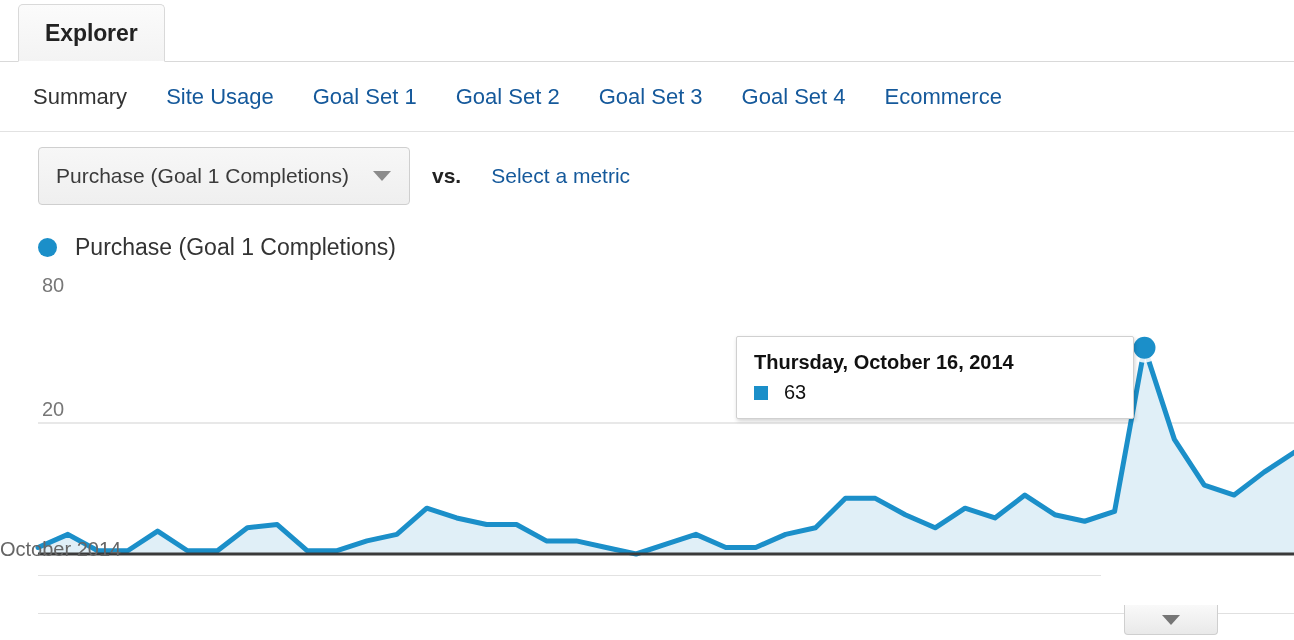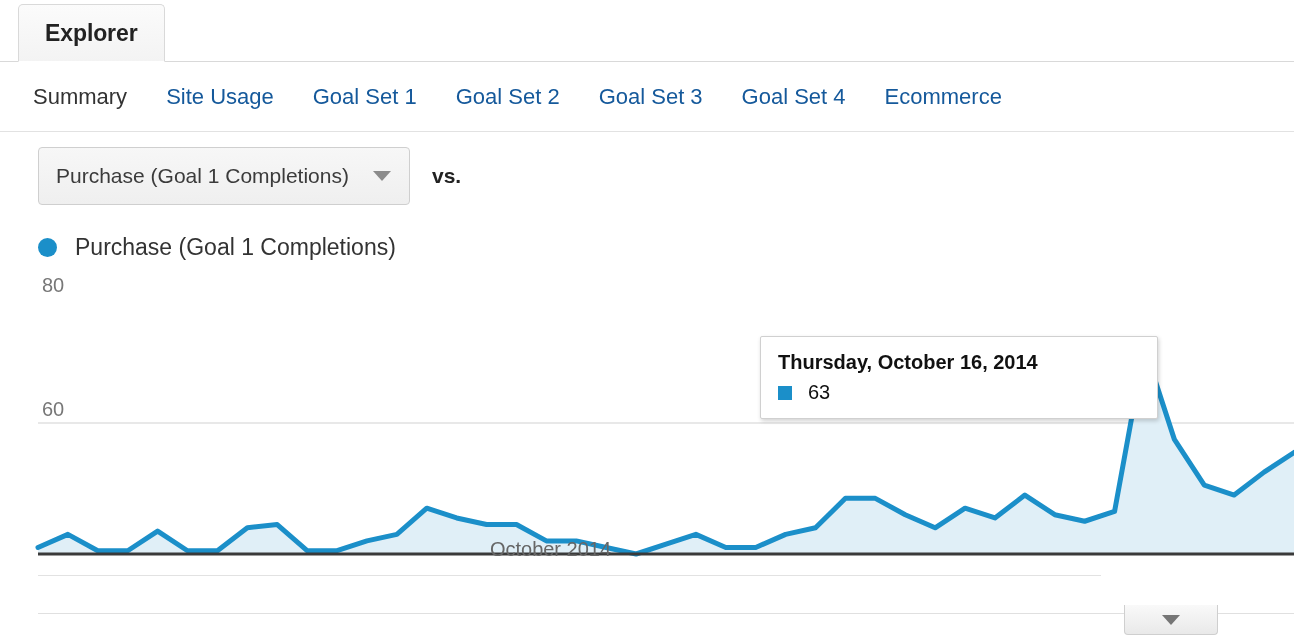--- a/index.html
+++ b/index.html
@@ -149,21 +149,21 @@
     color: #777777;
     left: 42px;
   }
   .ylabel-80 { top: 0px; }
   .ylabel-40 { top: 124px; }
 
   .xlabel {
     position: absolute;
     top: 264px;
     left: 0; right: 0;
-    text-align: center;
+    text-align: left;
     font-size: 20px;
     color: #666666;
   }
   .xaxis-rule {
     position: absolute;
     left: 38px; right: 0;
     top: 301px;
     height: 1px;
     background: #e2e2e2;
   }
@@ -265,46 +265,47 @@
   <div class="subtab">Ecommerce</div>
   <div class="subtabs-rule"></div>
 </div>
 
 <div class="metricrow">
   <div class="metric-select">
     <span class="label">Purchase (Goal 1 Completions)</span>
     <span class="caret-down"></span>
   </div>
   <span class="vs-label">vs.</span>
+  <span class="select-metric-link">Select a metric</span>
 </div>
 
 <div class="legend">
   <span class="legend-dot"></span>
   <span class="legend-label">Purchase (Goal 1 Completions)</span>
 </div>
 
 <div class="chart-wrap">
   <svg class="chart-svg" width="1294" height="310">
     <g id="gridlines">
         <line x1="38" x2="1294" y1="149" y2="149" stroke="#e8e8e8" stroke-width="2"></line>
       </g>
     <path id="area-path" fill="#e0eff7" stroke="none" d="M38.00 273.45 L67.90 260.35 L97.81 276.73 L127.71 276.73 L157.62 257.07 L187.52 276.73 L217.43 276.73 L247.33 253.80 L277.24 250.53 L307.14 276.73 L337.05 276.73 L366.95 266.90 L396.86 260.35 L426.76 234.15 L456.67 243.97 L486.57 250.53 L516.48 250.53 L546.38 266.90 L576.29 266.90 L606.19 273.45 L636.10 280.00 L666.00 270.18 L695.90 260.35 L725.81 273.45 L755.71 273.45 L785.62 260.35 L815.52 253.80 L845.43 224.32 L875.33 224.32 L905.24 240.70 L935.14 253.80 L965.05 234.15 L994.95 243.97 L1024.86 221.05 L1054.76 240.70 L1084.67 247.25 L1114.57 237.43 L1144.48 73.68 L1174.38 165.38 L1204.29 211.22 L1234.19 221.05 L1264.10 198.13 L1294.00 178.47 L1294 280 L38 280 Z"></path>
     <path id="line-path" fill="none" stroke="#1b8fc9" stroke-width="5" stroke-linejoin="round" stroke-linecap="round" d="M38.00 273.45 L67.90 260.35 L97.81 276.73 L127.71 276.73 L157.62 257.07 L187.52 276.73 L217.43 276.73 L247.33 253.80 L277.24 250.53 L307.14 276.73 L337.05 276.73 L366.95 266.90 L396.86 260.35 L426.76 234.15 L456.67 243.97 L486.57 250.53 L516.48 250.53 L546.38 266.90 L576.29 266.90 L606.19 273.45 L636.10 280.00 L666.00 270.18 L695.90 260.35 L725.81 273.45 L755.71 273.45 L785.62 260.35 L815.52 253.80 L845.43 224.32 L875.33 224.32 L905.24 240.70 L935.14 253.80 L965.05 234.15 L994.95 243.97 L1024.86 221.05 L1054.76 240.70 L1084.67 247.25 L1114.57 237.43 L1144.48 73.68 L1174.38 165.38 L1204.29 211.22 L1234.19 221.05 L1264.10 198.13 L1294.00 178.47"></path>
     <line id="baseline" x1="38" y1="280" x2="1294" y2="280" stroke="#3a3a3a" stroke-width="3"></line>
     <circle id="hl-halo" r="15" fill="#ffffff" opacity="0.85" cx="1144.48" cy="73.68"></circle>
     <circle id="hl-point" r="11" fill="#1b8fc9" cx="1144.48" cy="73.68"></circle>
   </svg>
 
   <div class="ylabel ylabel-80">80</div>
-  <div class="ylabel ylabel-40">60</div>
+  <div class="ylabel ylabel-40">20</div>
 
   <div class="xlabel">October 2014</div>
   <div class="xaxis-rule"></div>
 
-  <div class="tooltip" style="left:760px; top:62px;">
+  <div class="tooltip" style="left:736px; top:62px;">
     <div class="tooltip-title">Thursday, October 16, 2014</div>
     <div class="tooltip-row">
       <span class="tooltip-swatch"></span>
       <span class="tooltip-value">63</span>
     </div>
   </div>
 </div>
 
 <div class="bottombar">
   <div class="bottombar-rule"></div>

